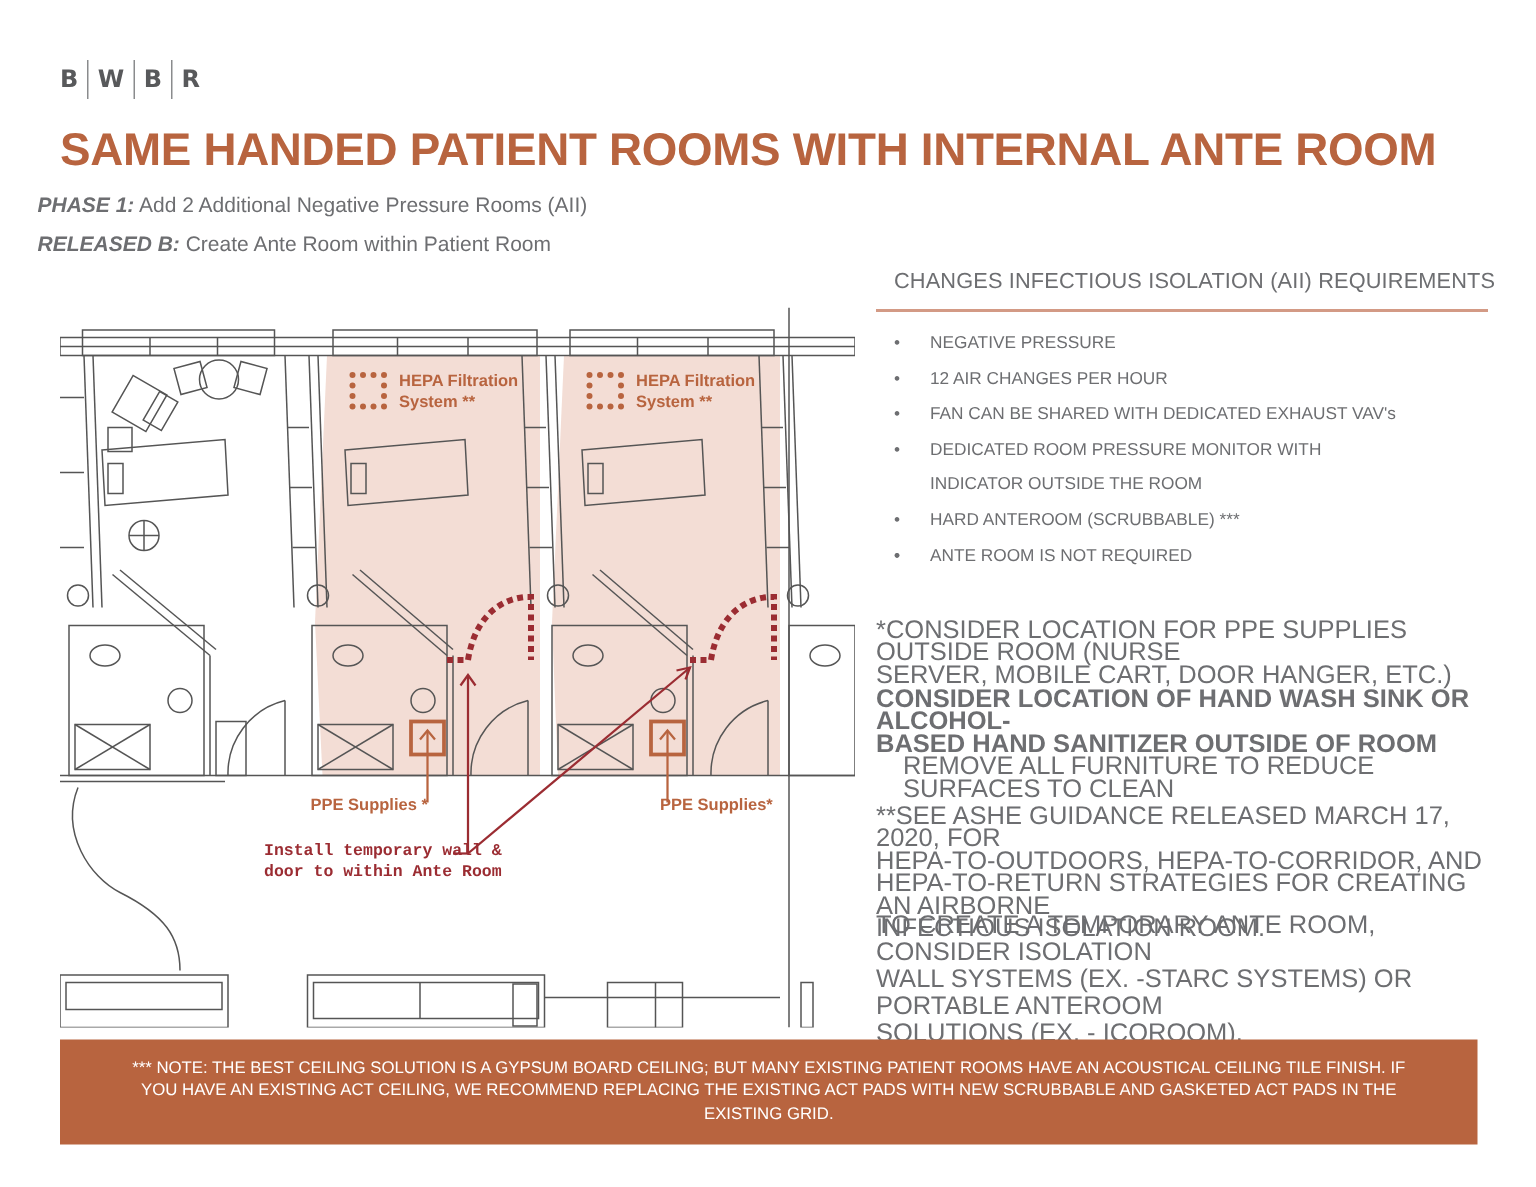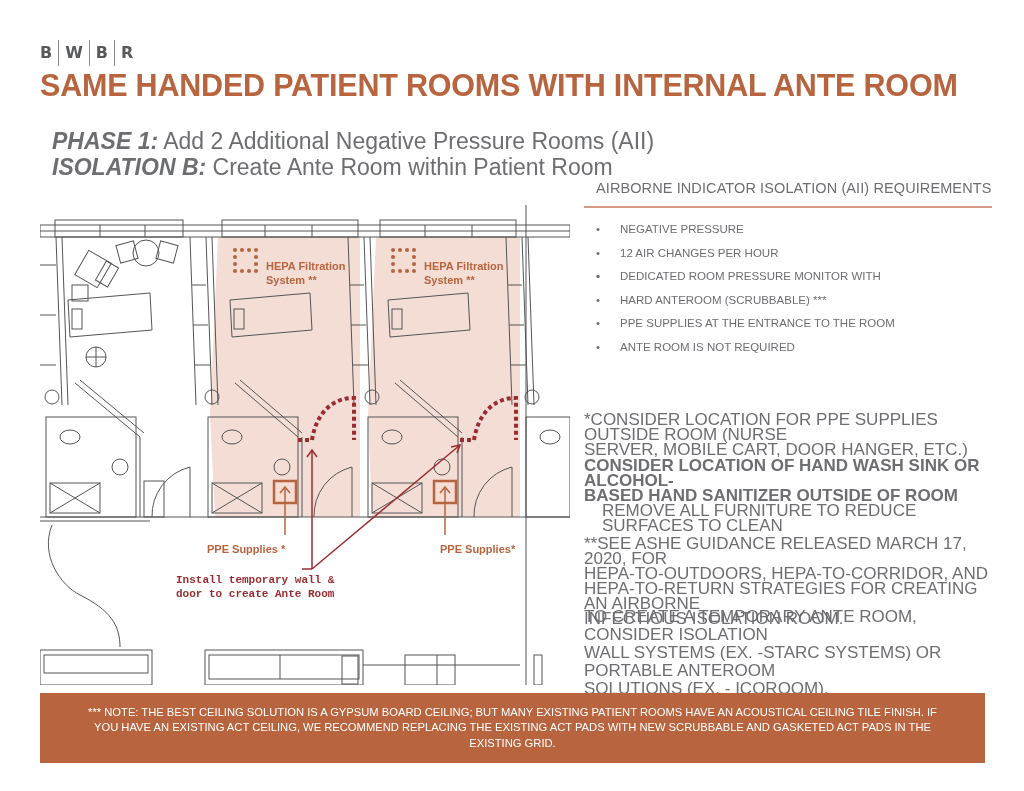--- a/index.html
+++ b/index.html
@@ -4,62 +4,62 @@
 <style>
   * { box-sizing: border-box; margin: 0; padding: 0; }
   html, body { width: 1024px; height: 791px; background: #ffffff; overflow: hidden; }
   body { position: relative; font-family: "Liberation Sans", "DejaVu Sans", sans-serif; color: #6d6e71; }
 
   .logo { position: absolute; left: 40px; top: 42px; display: flex; align-items: center; height: 22px; }
   .logo .ch { font-family: "DejaVu Sans", sans-serif; font-weight: bold; font-size: 16px; color: #58595b; letter-spacing: 0; padding: 0 6px; line-height: 22px; }
   .logo .ch:first-child { padding-left: 0; }
   .logo .sep { width: 1px; height: 26px; background: #8a8b8d; }
 
-  .title { position: absolute; left: 40px; top: 68px; font-family: "Liberation Sans", sans-serif; font-weight: bold; font-size: 30.5px; color: #b8643f; letter-spacing: -0.2px; white-space: nowrap; }
-  .sub { position: absolute; left: 52px; font-size: 23px; color: #6d6e71; white-space: nowrap; }
+  .title { position: absolute; left: 40px; top: 83px; font-family: "Liberation Sans", sans-serif; font-weight: bold; font-size: 30.5px; color: #b8643f; letter-spacing: -0.2px; white-space: nowrap; }
+  .sub { position: absolute; left: 25px; font-size: 14px; color: #6d6e71; white-space: nowrap; }
   .sub b { font-style: italic; font-weight: bold; color: #6d6e71; }
   .sub1 { top: 128px; }
   .sub2 { top: 154px; }
 
   .req-head { position: absolute; left: 596px; top: 180px; font-size: 14.5px; color: #6d6e71; white-space: nowrap; letter-spacing: 0.1px; }
   .req-rule { position: absolute; left: 584px; top: 206px; width: 408px; height: 2px; background: #d39a85; }
   .req-list { position: absolute; left: 596px; top: 218px; list-style: none; }
   .req-list li { position: relative; font-size: 11.5px; line-height: 23.6px; padding-left: 24px; white-space: nowrap; color: #6d6e71; }
   .req-list li .bul { position: absolute; left: 0; top: 0; }
   .notes { position: absolute; left: 584px; top: 412px; width: 420px; }
   .notes p { font-size: 17px; line-height: 15px; color: #6d6e71; white-space: pre-line; }
 
   .plan { position: absolute; left: 40px; top: 205px; width: 530px; height: 480px; }
   .plan svg { display: block; }
 
   .footer { position: absolute; left: 40px; top: 693px; width: 945px; height: 70px; background: #b8643f; display: flex; align-items: center; justify-content: center; padding: 0 40px; }
   .footer p { color: #ffffff; font-size: 11.2px; line-height: 15.5px; text-align: center; }
 
-  .lbl { position: absolute; font-weight: bold; color: #b8643f; font-size: 11px; line-height: 14px; white-space: nowrap; margin-top: 12px; }
+  .lbl { position: absolute; font-weight: bold; color: #b8643f; font-size: 11px; line-height: 14px; white-space: nowrap; }
   .lbl.red { color: #9b2c32; text-align: right; font-family: Liberation Mono, monospace; }
 </style>
 </head>
 <body>
 
 <div class="logo">
   <span class="ch">B</span>
   <span class="sep"></span>
   <span class="ch">W</span>
   <span class="sep"></span>
   <span class="ch">B</span>
   <span class="sep"></span>
   <span class="ch">R</span>
 </div>
 
 <div class="title">SAME HANDED PATIENT ROOMS WITH INTERNAL ANTE ROOM</div>
 <div class="sub sub1">
   <b>PHASE 1:</b><span> Add 2 Additional Negative Pressure Rooms (AII)</span>
 </div>
 <div class="sub sub2">
-  <b>ISOLATION B:</b><span> Create Ante Room within Patient Room</span>
+  <b>RELEASED B:</b><span> Create Ante Room within Patient Room</span>
 </div>
 
 <div class="plan">
   <svg width="530" height="480" viewBox="0 0 530 480" xmlns="http://www.w3.org/2000/svg">
 
     <polygon points="178,32 320,32 320,312 175,312 170,210" fill="#f3ddd5"></polygon>
     <polygon points="336,32 480,32 480,312 332,312 328,210" fill="#f3ddd5"></polygon>
 
     <g stroke="#555" stroke-width="1" fill="none">
 
@@ -240,33 +240,34 @@
     <div>System **</div>
   </div>
   <div class="lbl" style="left:384px; top:42px;">
     <div>HEPA Filtration</div>
     <div>System **</div>
   </div>
   <div class="lbl" style="left:167px; top:325px;">PPE Supplies *</div>
   <div class="lbl" style="left:400px; top:325px;">PPE Supplies*</div>
   <div class="lbl red" style="left:136px; top:356px;">
     <div>Install temporary wall &amp;</div>
-    <div>door to create Ante Room</div>
+    <div>door to within Ante Room</div>
   </div>
 </div>
 
-<div class="req-head">AIRBORNE INDICATOR ISOLATION (AII) REQUIREMENTS</div>
+<div class="req-head">CHANGES INFECTIOUS ISOLATION (AII) REQUIREMENTS</div>
 <div class="req-rule"></div>
 <ul class="req-list">
   <li><span class="bul">•</span><span>NEGATIVE PRESSURE</span></li>
   <li><span class="bul">•</span><span>12 AIR CHANGES PER HOUR</span></li>
+  <li><span class="bul">•</span><span>FAN CAN BE SHARED WITH DEDICATED EXHAUST VAV's</span></li>
+  <li><span class="bul">•</span><span>DEDICATED ROOM PRESSURE MONITOR WITH</span></li>
+  <li><span>INDICATOR OUTSIDE THE ROOM</span></li>
+  <li><span class="bul">•</span><span>HARD ANTEROOM (SCRUBBABLE) ***</span></li>
   <li><span class="bul">•</span></li>
-  <li><span class="bul">•</span><span>DEDICATED ROOM PRESSURE MONITOR WITH</span></li>
-  <li><span class="bul">•</span><span>HARD ANTEROOM (SCRUBBABLE) ***</span></li>
-  <li><span class="bul">•</span><span>PPE SUPPLIES AT THE ENTRANCE TO THE ROOM</span></li>
   <li><span class="bul">•</span><span>ANTE ROOM IS NOT REQUIRED</span></li>
 </ul>
 
 <div class="notes">
   <p style="position:absolute; top:0;">*CONSIDER LOCATION FOR PPE SUPPLIES OUTSIDE ROOM (NURSE
 SERVER, MOBILE CART, DOOR HANGER, ETC.)</p>
   <p style="position:absolute; top:46px;font-weight:bold;">CONSIDER LOCATION OF HAND WASH SINK OR ALCOHOL-
 BASED HAND SANITIZER OUTSIDE OF ROOM</p>
   <p style="position:absolute; top:91px;margin-left:18px;">REMOVE ALL FURNITURE TO REDUCE SURFACES TO CLEAN</p>
   <p style="position:absolute; top:124px;">**SEE ASHE GUIDANCE RELEASED MARCH 17, 2020, FOR

